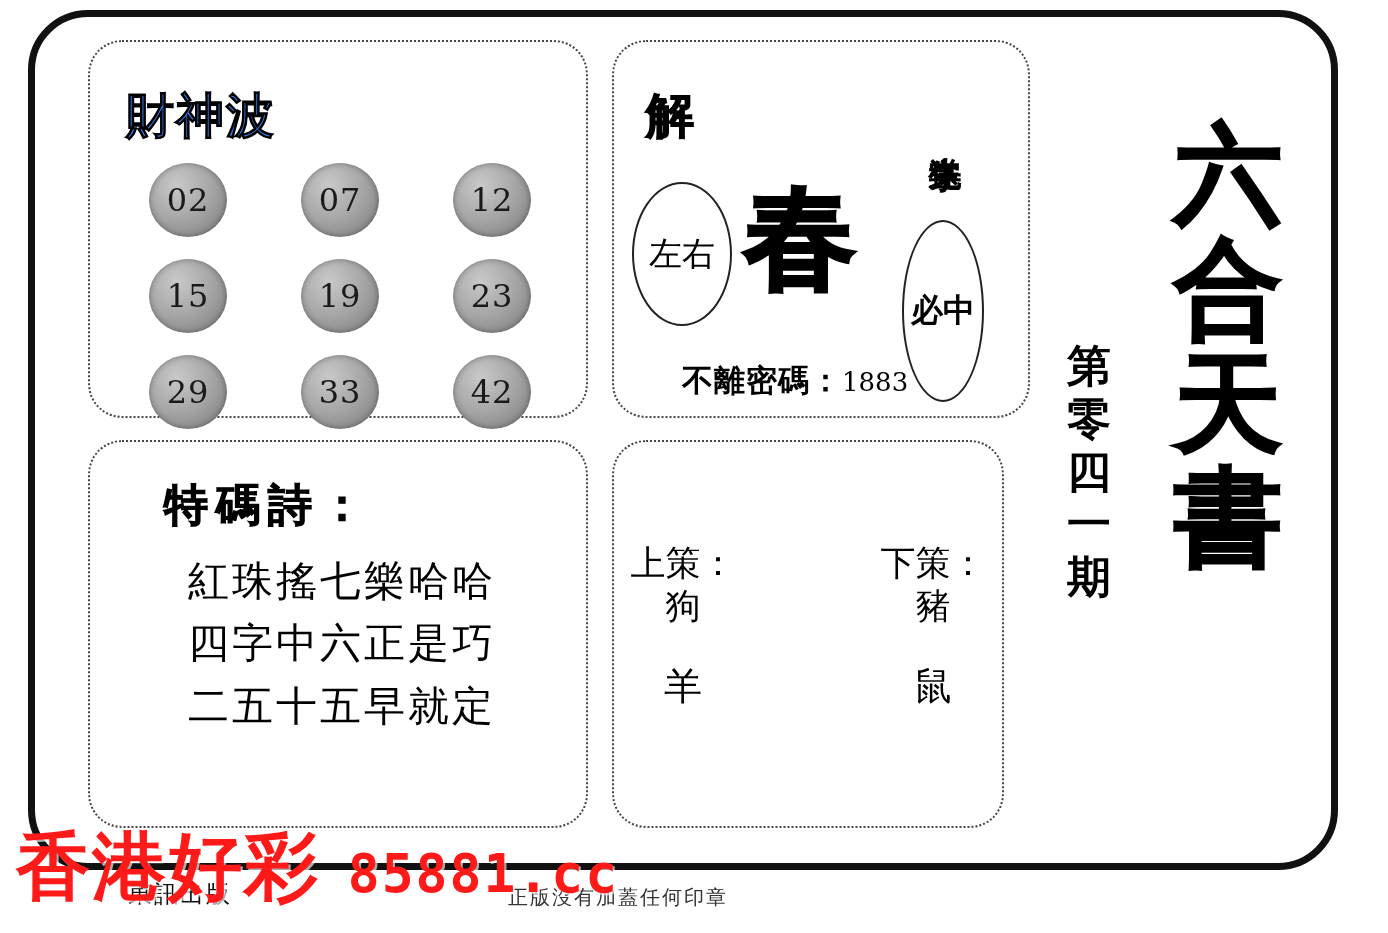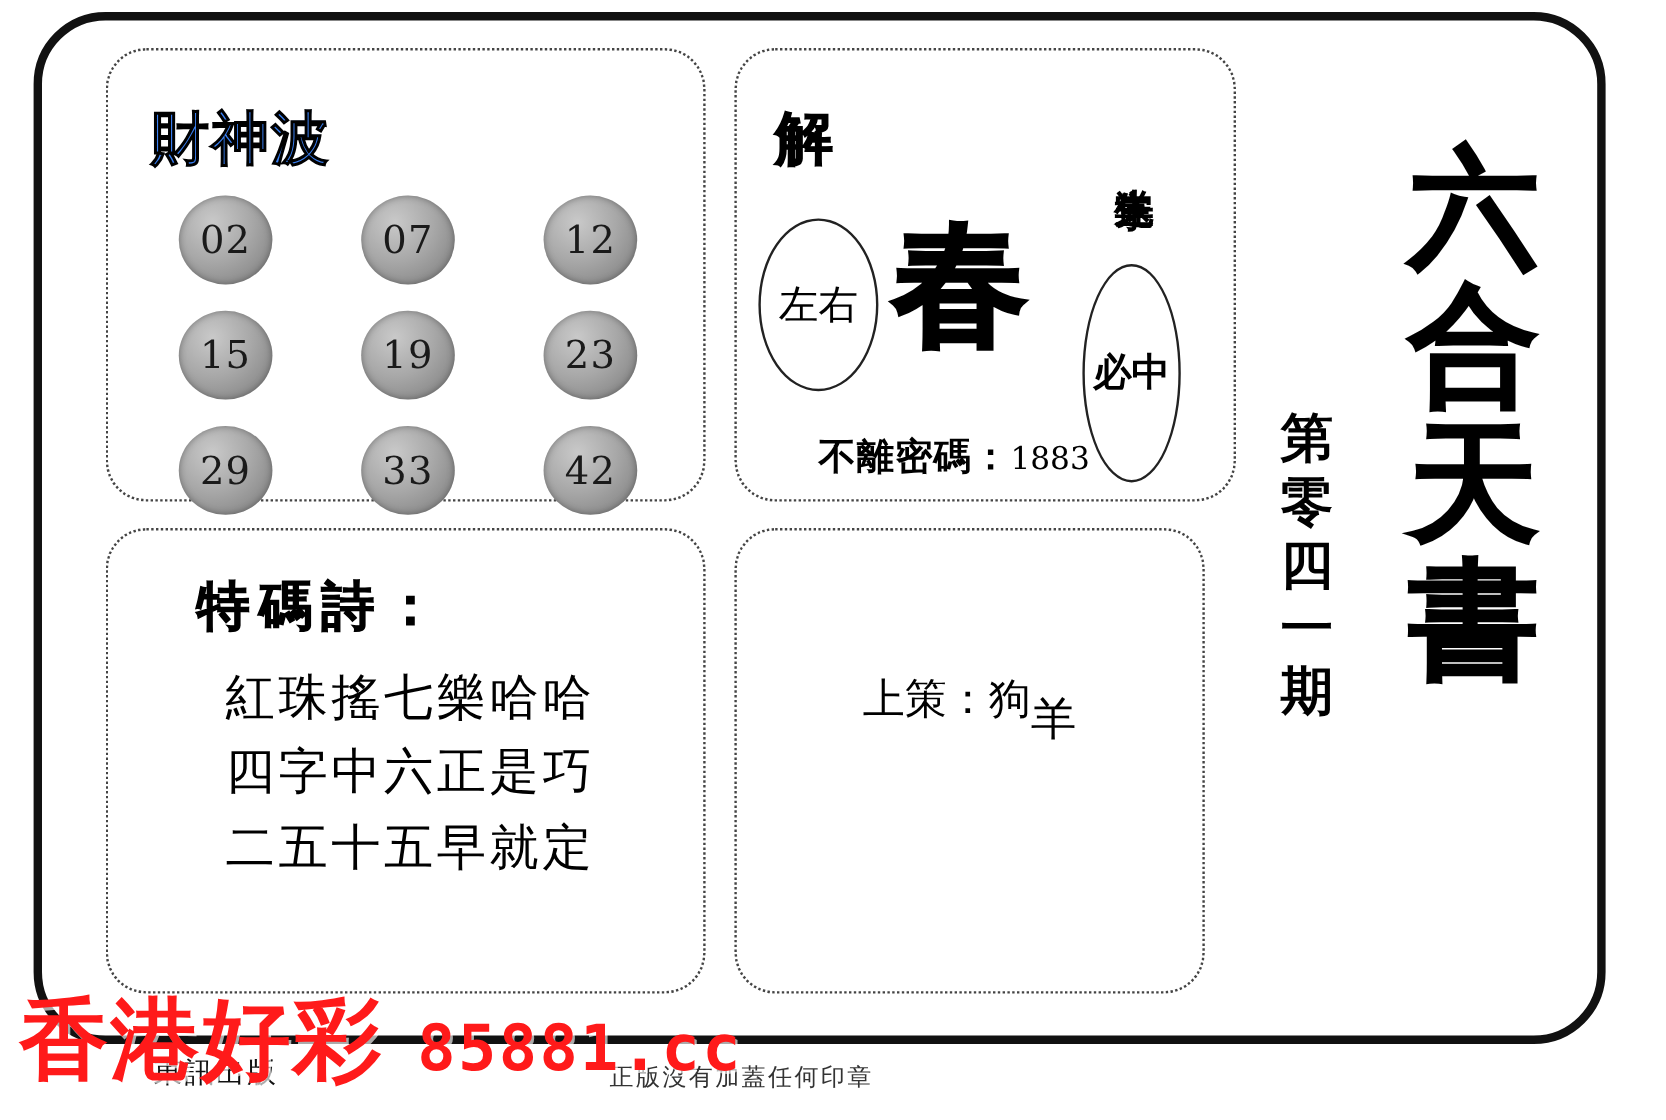--- a/index.html
+++ b/index.html
@@ -207,20 +207,21 @@
     position: absolute;
     left: 0;
     top: 100px;
     width: 100%;
     display: flex;
     justify-content: center;
     gap: 112px;
   }
   .sx-col {
     display: flex;
+    flex-direction: column;
     align-items: center;
   }
   .sx-vert {
     font-family: "DejaVu Serif", serif;
     font-size: 35px;
     line-height: 1.24;
     text-align: center;
   }
   .sx-bottom {
     margin-top: 32px;
@@ -338,20 +339,24 @@
       <div class="shi-line">二五十五早就定</div>
     </div>
   </div>
 
   <div class="panel" id="panel-sx">
     <div class="sx-cols">
       <div class="sx-col">
         <div class="sx-vert">上策：狗</div>
         <div class="sx-bottom">羊</div>
       </div>
+      <div class="sx-col">
+        <div class="sx-vert">下策：豬</div>
+        <div class="sx-bottom">鼠</div>
+      </div>
     </div>
   </div>
 
   <div class="masthead">六合天書</div>
   <div class="issue">第零四一期</div>
 
   <div class="publisher">東訊出版</div>
   <div class="disclaimer">正版沒有加蓋任何印章</div>
 
   <div class="watermark">

